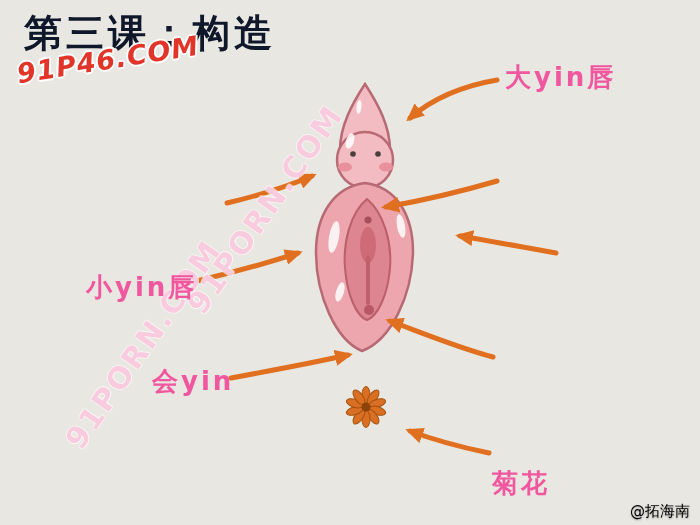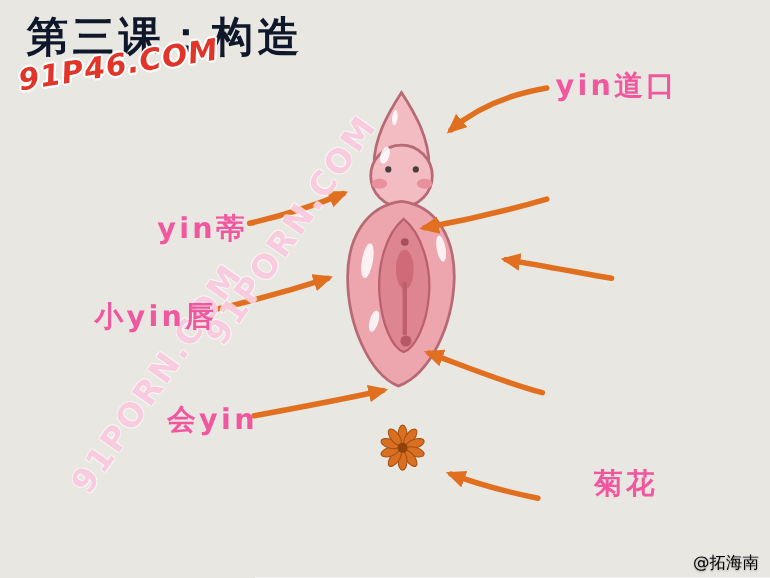--- a/index.html
+++ b/index.html
@@ -33,21 +33,21 @@
   .wm-diag2{left:20px;top:327px;}
   .lbl{
     position:absolute;z-index:5;
     color:#f0579f;font-weight:bold;font-size:26px;letter-spacing:3px;
     white-space:nowrap;
   }
   .lbl-hood{left:505px;top:60px;}
   .lbl-urethra{left:505px;top:157px;}
   .lbl-majora{left:558px;top:240px;}
   .lbl-vopen{left:497px;top:346px;}
-  .lbl-anus{left:492px;top:422px;margin-left:48px;}
+  .lbl-anus{left:492px;top:466px;}
   .lbl-clitoris{left:143px;top:190px;}
   .lbl-minora{left:86px;top:270px;}
   .lbl-perineum{left:152px;top:364px;}
   .credit{
     position:absolute;right:10px;bottom:4px;z-index:6;
     color:#000000;font-size:15px;
     text-shadow:0 1px 2px rgba(0,0,0,.3);
   }
 </style>
 </head>
@@ -113,20 +113,19 @@
       <path marker-end="url(#ah)" d="M 489 453 C 460 447 434 440 410 431"></path>
       <path marker-end="url(#ah)" d="M 227 203 C 257 196 286 187 312 176"></path>
       <path marker-end="url(#ah)" d="M 197 281 C 231 273 267 263 298 253"></path>
       <path marker-end="url(#ah)" d="M 231 378 C 269 371 312 363 348 355"></path>
     </g>
   </svg>
 
   <h1 class="title">第三课：构造</h1>
   <div class="wm-red">91P46.COM</div>
 
-  <div class="lbl lbl-hood">yin道口</div>
+  <div class="lbl lbl-hood">大yin唇</div>
   <div class="lbl lbl-anus">菊花</div>
-  <div class="lbl lbl-clitoris">yin蒂</div>
   <div class="lbl lbl-perineum">会yin</div>
   <div class="lbl lbl-minora">小yin唇</div>
 
   <div class="credit">@拓海南</div>
 </div>
 
 </body></html>

